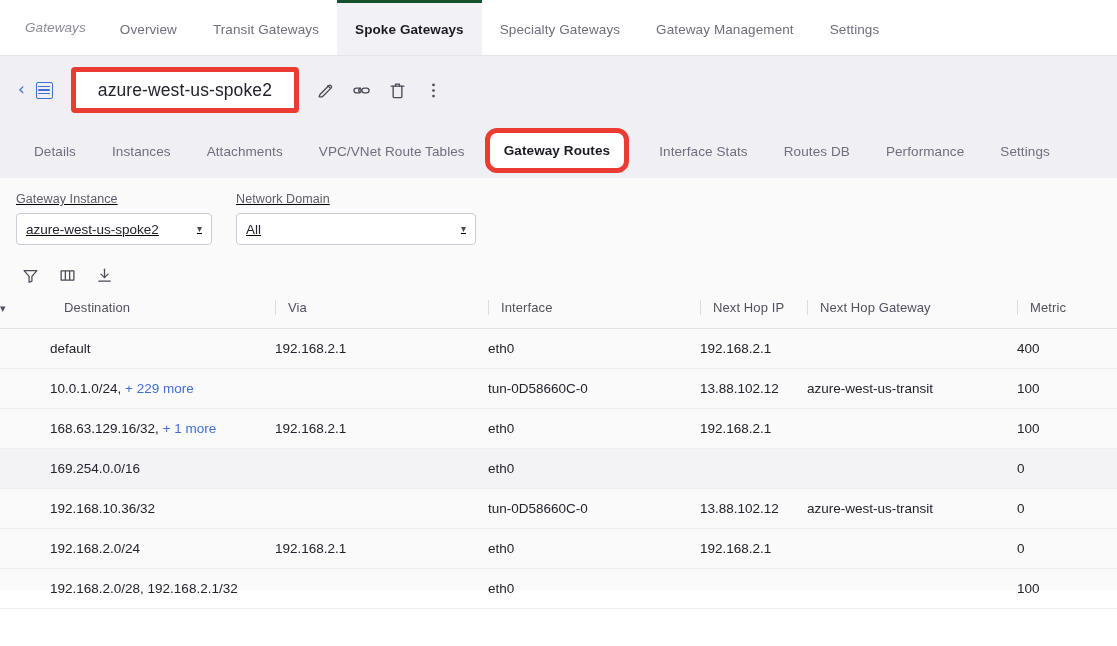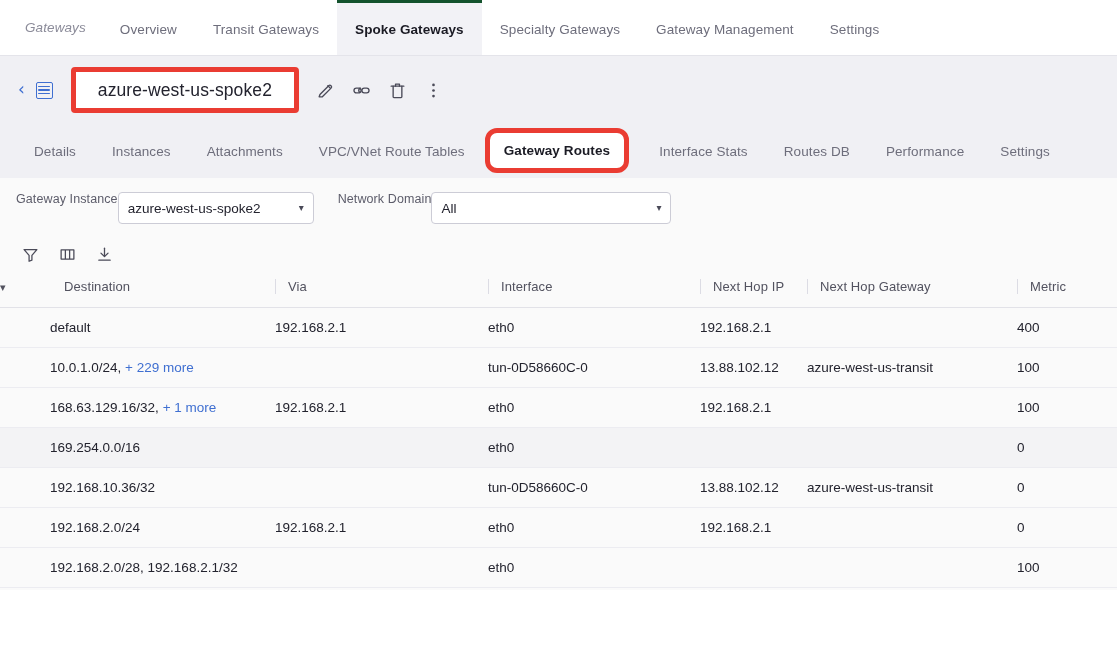--- a/index.html
+++ b/index.html
@@ -125,21 +125,21 @@
     border-radius: 12px;
     background: #ffffff;
     margin: 4px 12px 5px 2px;
     padding: 0 14px;
   }
 
   
   .body-area { background: #fafafa; height: 412px; }
 
   .filters { display: flex; padding: 14px 16px 0 16px; gap: 24px; }
-  .fgroup { display: flex; flex-direction: row; }
+  .fgroup { display: flex; flex-direction: column; text-decoration: underline; }
   .flabel { font-size: 12.5px; color: #5c5c6a; margin-bottom: 7px; letter-spacing: .1px; }
   .fselect {
     width: 196px;
     height: 32px;
     background: #ffffff;
     border: 1px solid #ccccd6;
     border-radius: 4px;
     display: flex;
     align-items: center;
     padding: 0 9px;

